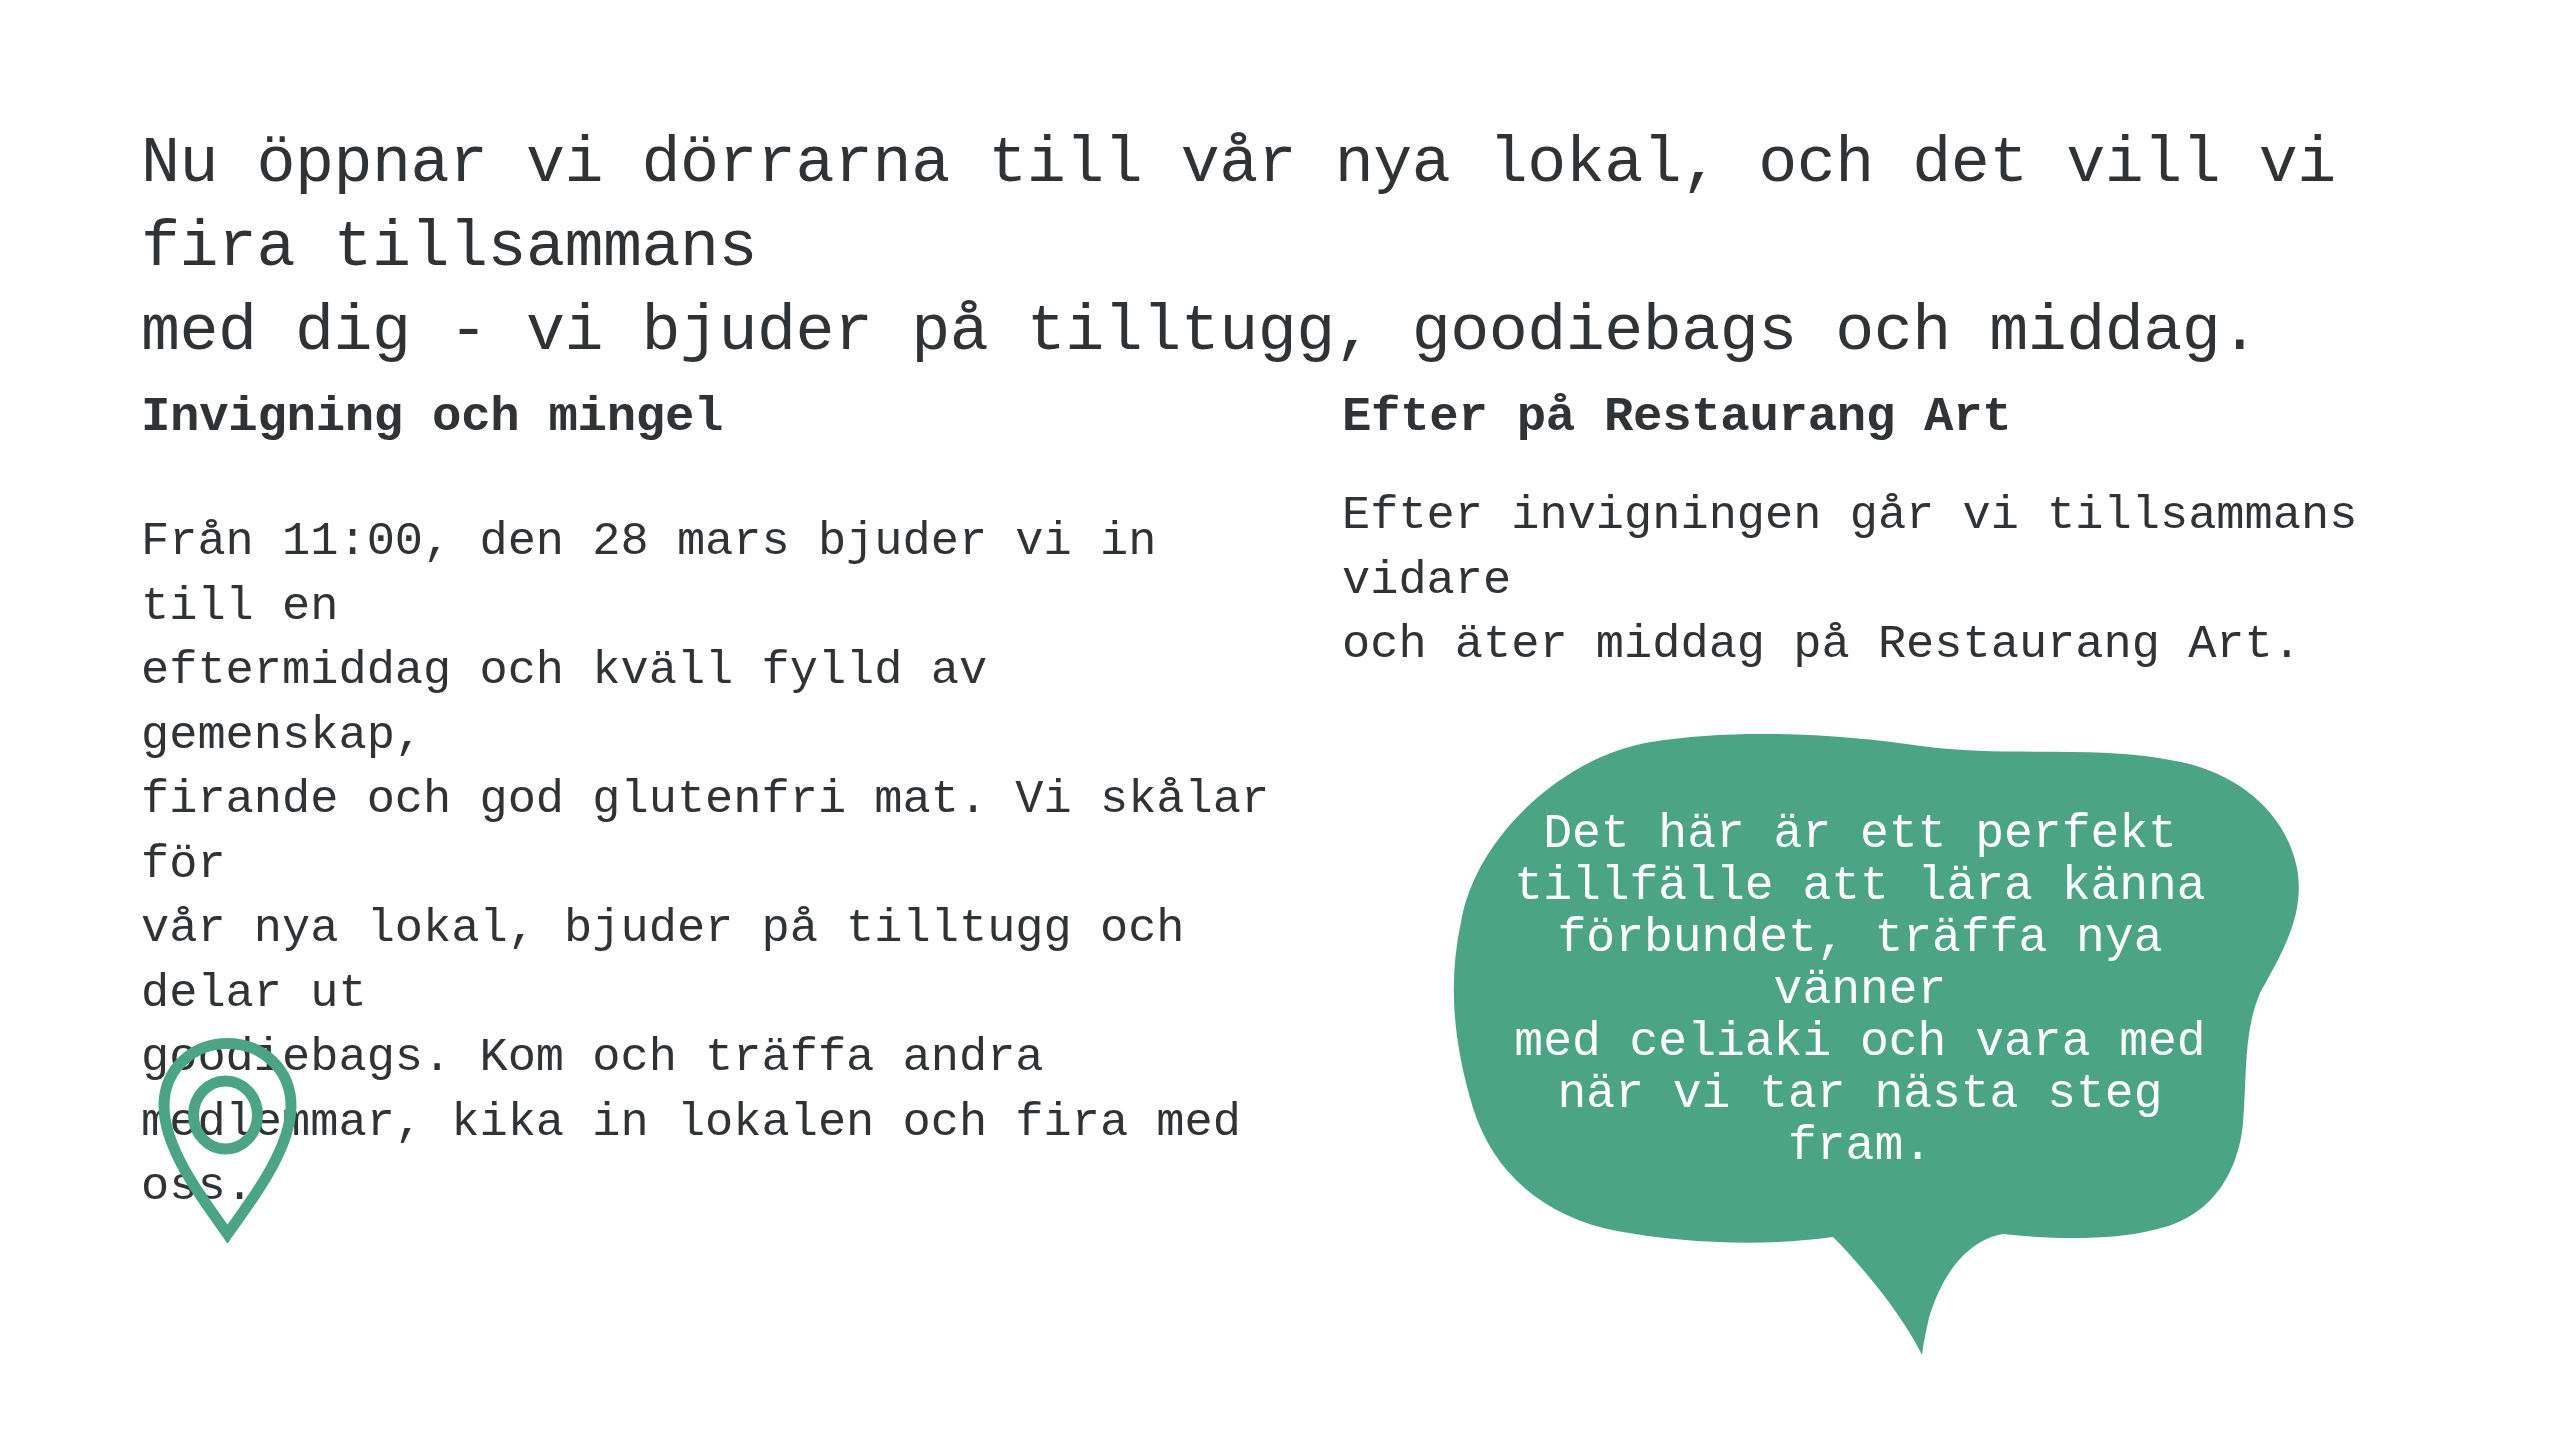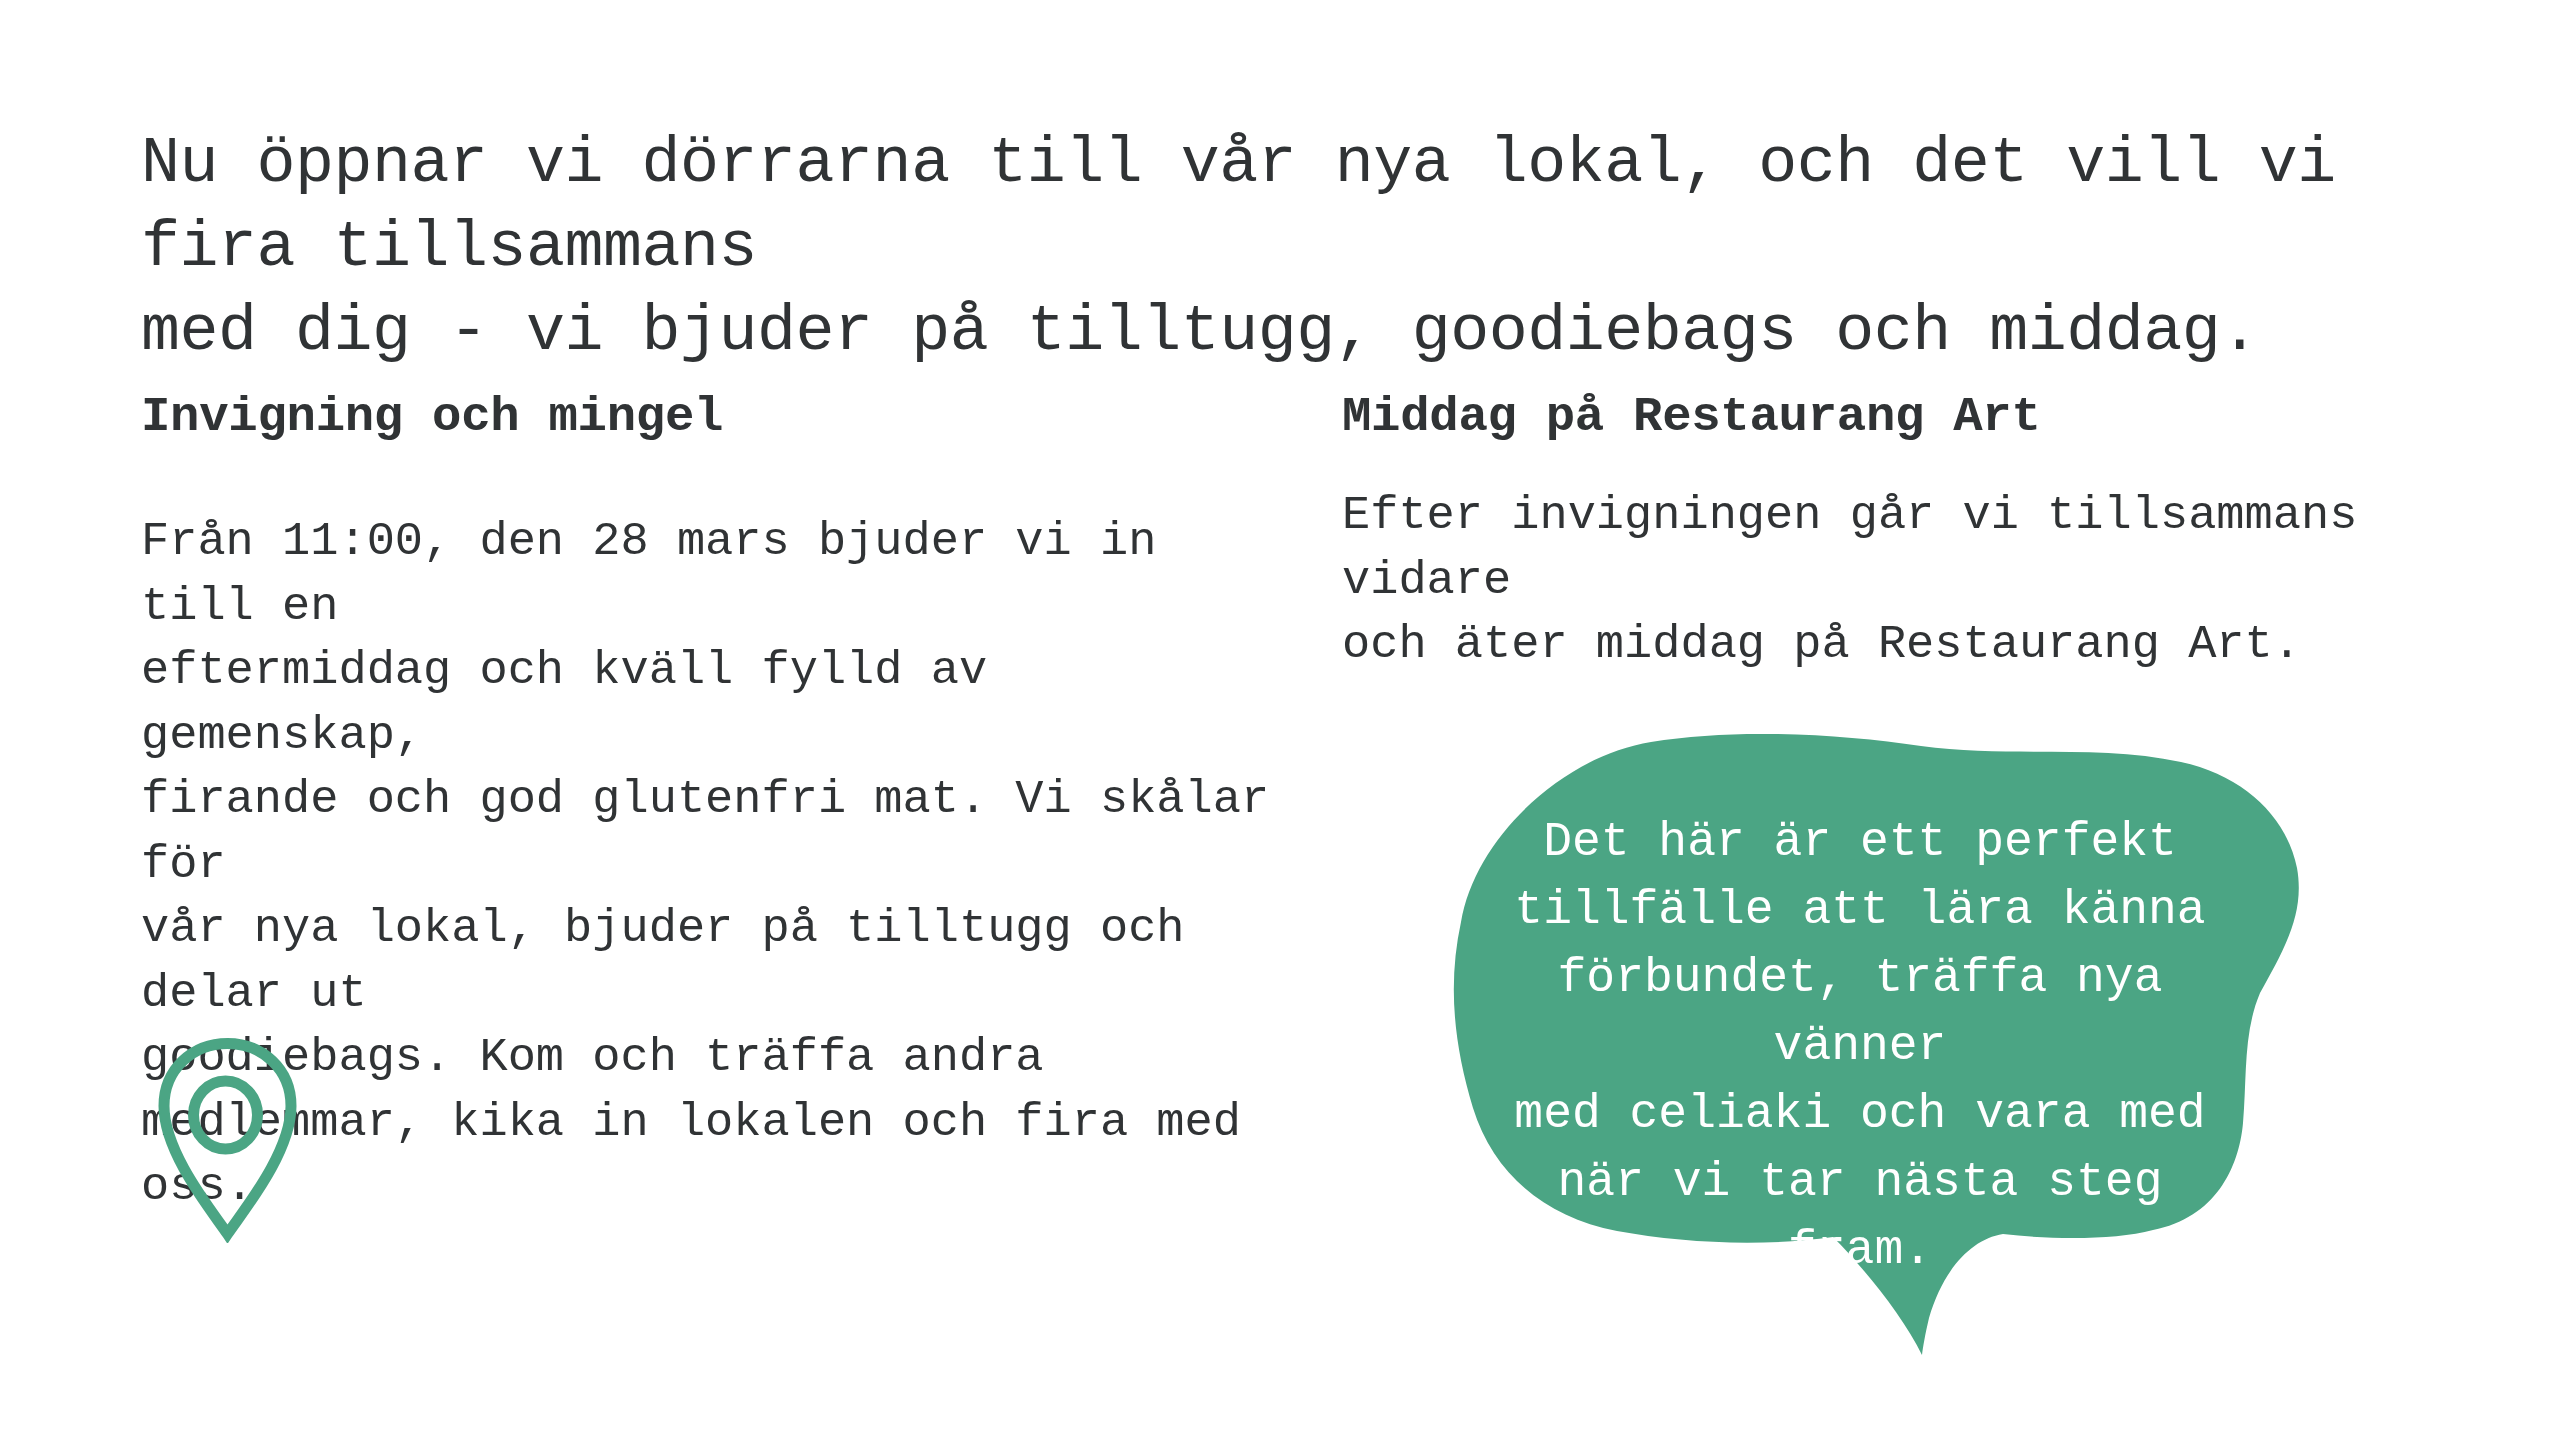--- a/index.html
+++ b/index.html
@@ -101,21 +101,21 @@
   .bubble-shape path { fill: var(--accent, #4BA584); }
   .bubble-text {
     position: absolute;
     left: 60px;
     top: 80px;
     width: 770px;
     margin: 0;
     text-align: center;
     color: var(--bubble-text, #ffffff);
     font-size: 48px;
-    line-height: 68px;
+    line-height: 52px;
     font-weight: 400;
   }
 </style>
 </head>
 <body>
 
 <div class="page">
 
   <h1 class="headline prewrap">Nu öppnar vi dörrarna till vår nya lokal, och det vill vi fira tillsammans
 med dig - vi bjuder på tilltugg, goodiebags och middag.</h1>
@@ -132,21 +132,21 @@
 
     <div class="location">
       <svg class="pin-svg" viewBox="0 0 147 208" aria-hidden="true">
         <path class="stroke" d="M 73.5 199 C 58 176 10 118 10 71 C 10 34.5 38.5 8.5 73.5 8.5 C 108.5 8.5 137 34.5 137 71 C 137 118 89 176 73.5 199 Z"></path>
         <ellipse class="stroke" cx="71.5" cy="80" rx="32" ry="34"></ellipse>
       </svg>
     </div>
   </section>
 
   <section>
-    <h2 class="col-heading right">Middag på Restaurang Art</h2>
+    <h2 class="col-heading right">Efter på Restaurang Art</h2>
     <p class="body-text right prewrap">Efter invigningen går vi tillsammans vidare
 och äter middag på Restaurang Art.</p>
 
     <div class="bubble">
       <svg class="bubble-shape" viewBox="0 0 920 650" aria-hidden="true">
         <path d="M 236 14
                  C 320 0 425 6 506 18
                  C 596 30 686 16 766 34
                  C 830 48 872 90 882 140
                  C 890 185 870 220 845 265

